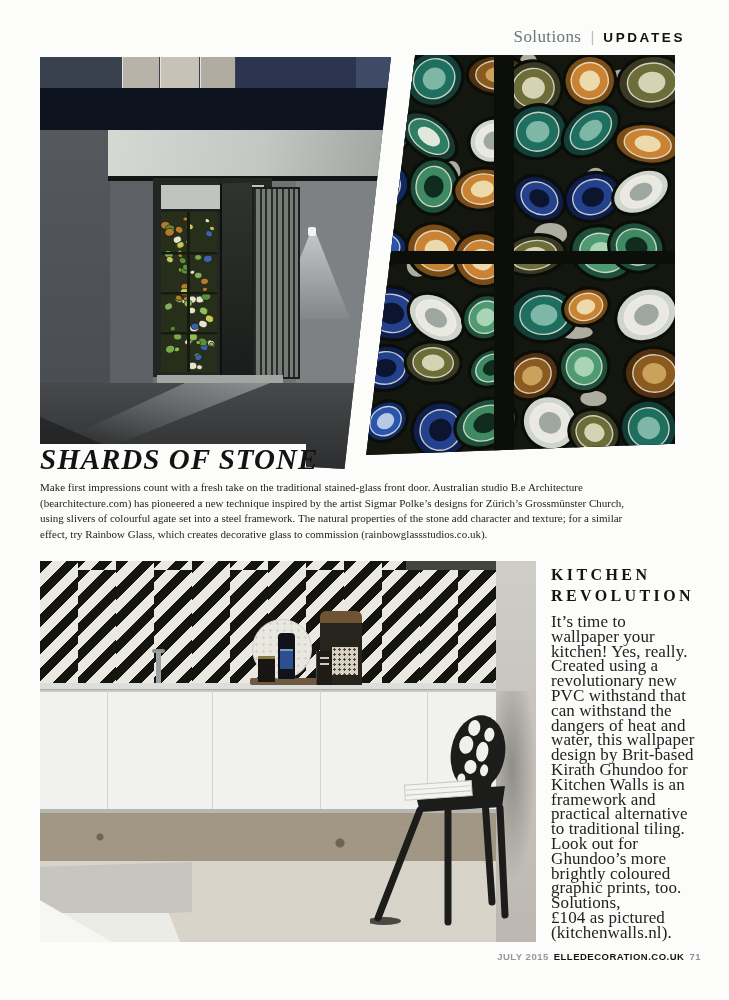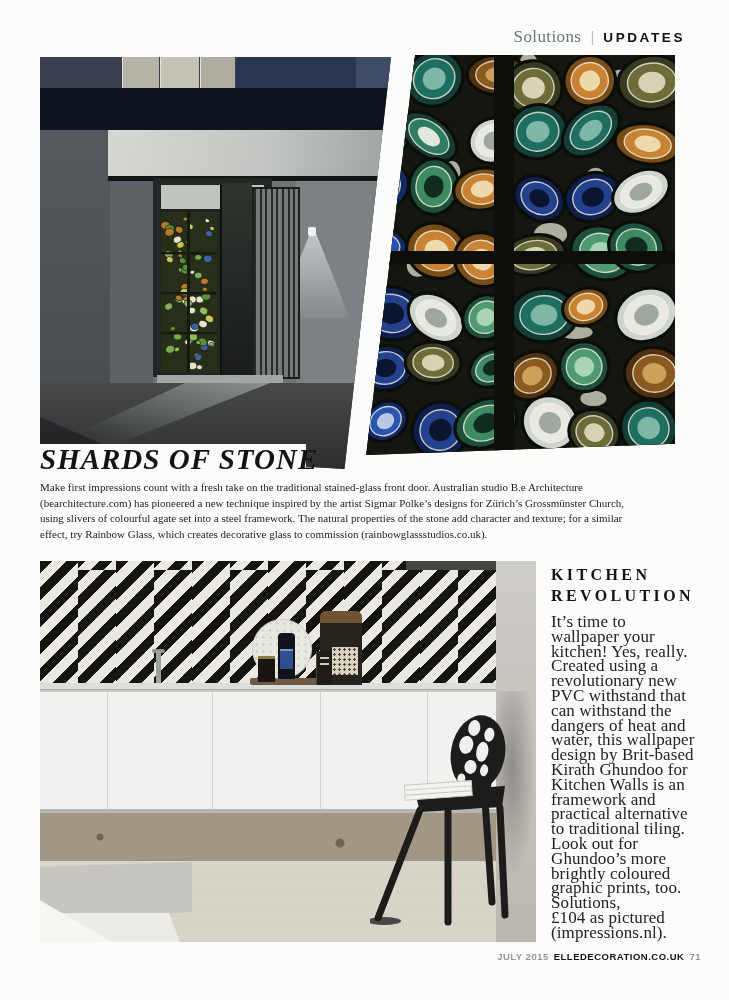--- a/index.html
+++ b/index.html
@@ -550,21 +550,21 @@
         <div>Kitchen Walls is an</div>
         <div>framework and</div>
         <div>practical alternative</div>
         <div>to traditional tiling.</div>
         <div>Look out for</div>
         <div>Ghundoo’s more</div>
         <div>brightly coloured</div>
         <div>graphic prints, too.</div>
         <div>Solutions,</div>
         <div>£104 as pictured</div>
-        <div>(impressions.nl).</div>
+        <div>(kitchenwalls.nl).</div>
       </div>
   </div>
 
   <div class="footer">
     <span class="ft-issue">JULY 2015</span>
     <span class="ft-site">ELLEDECORATION.CO.UK</span>
     <span class="ft-page">71</span>
   </div>
 
 </div>

